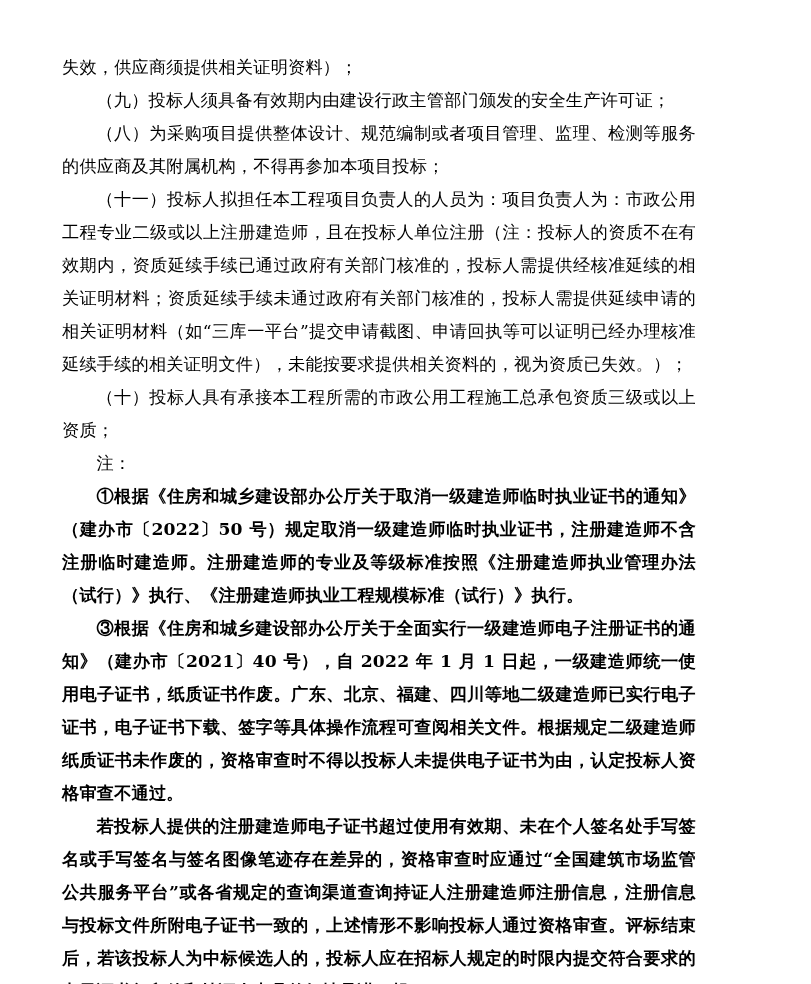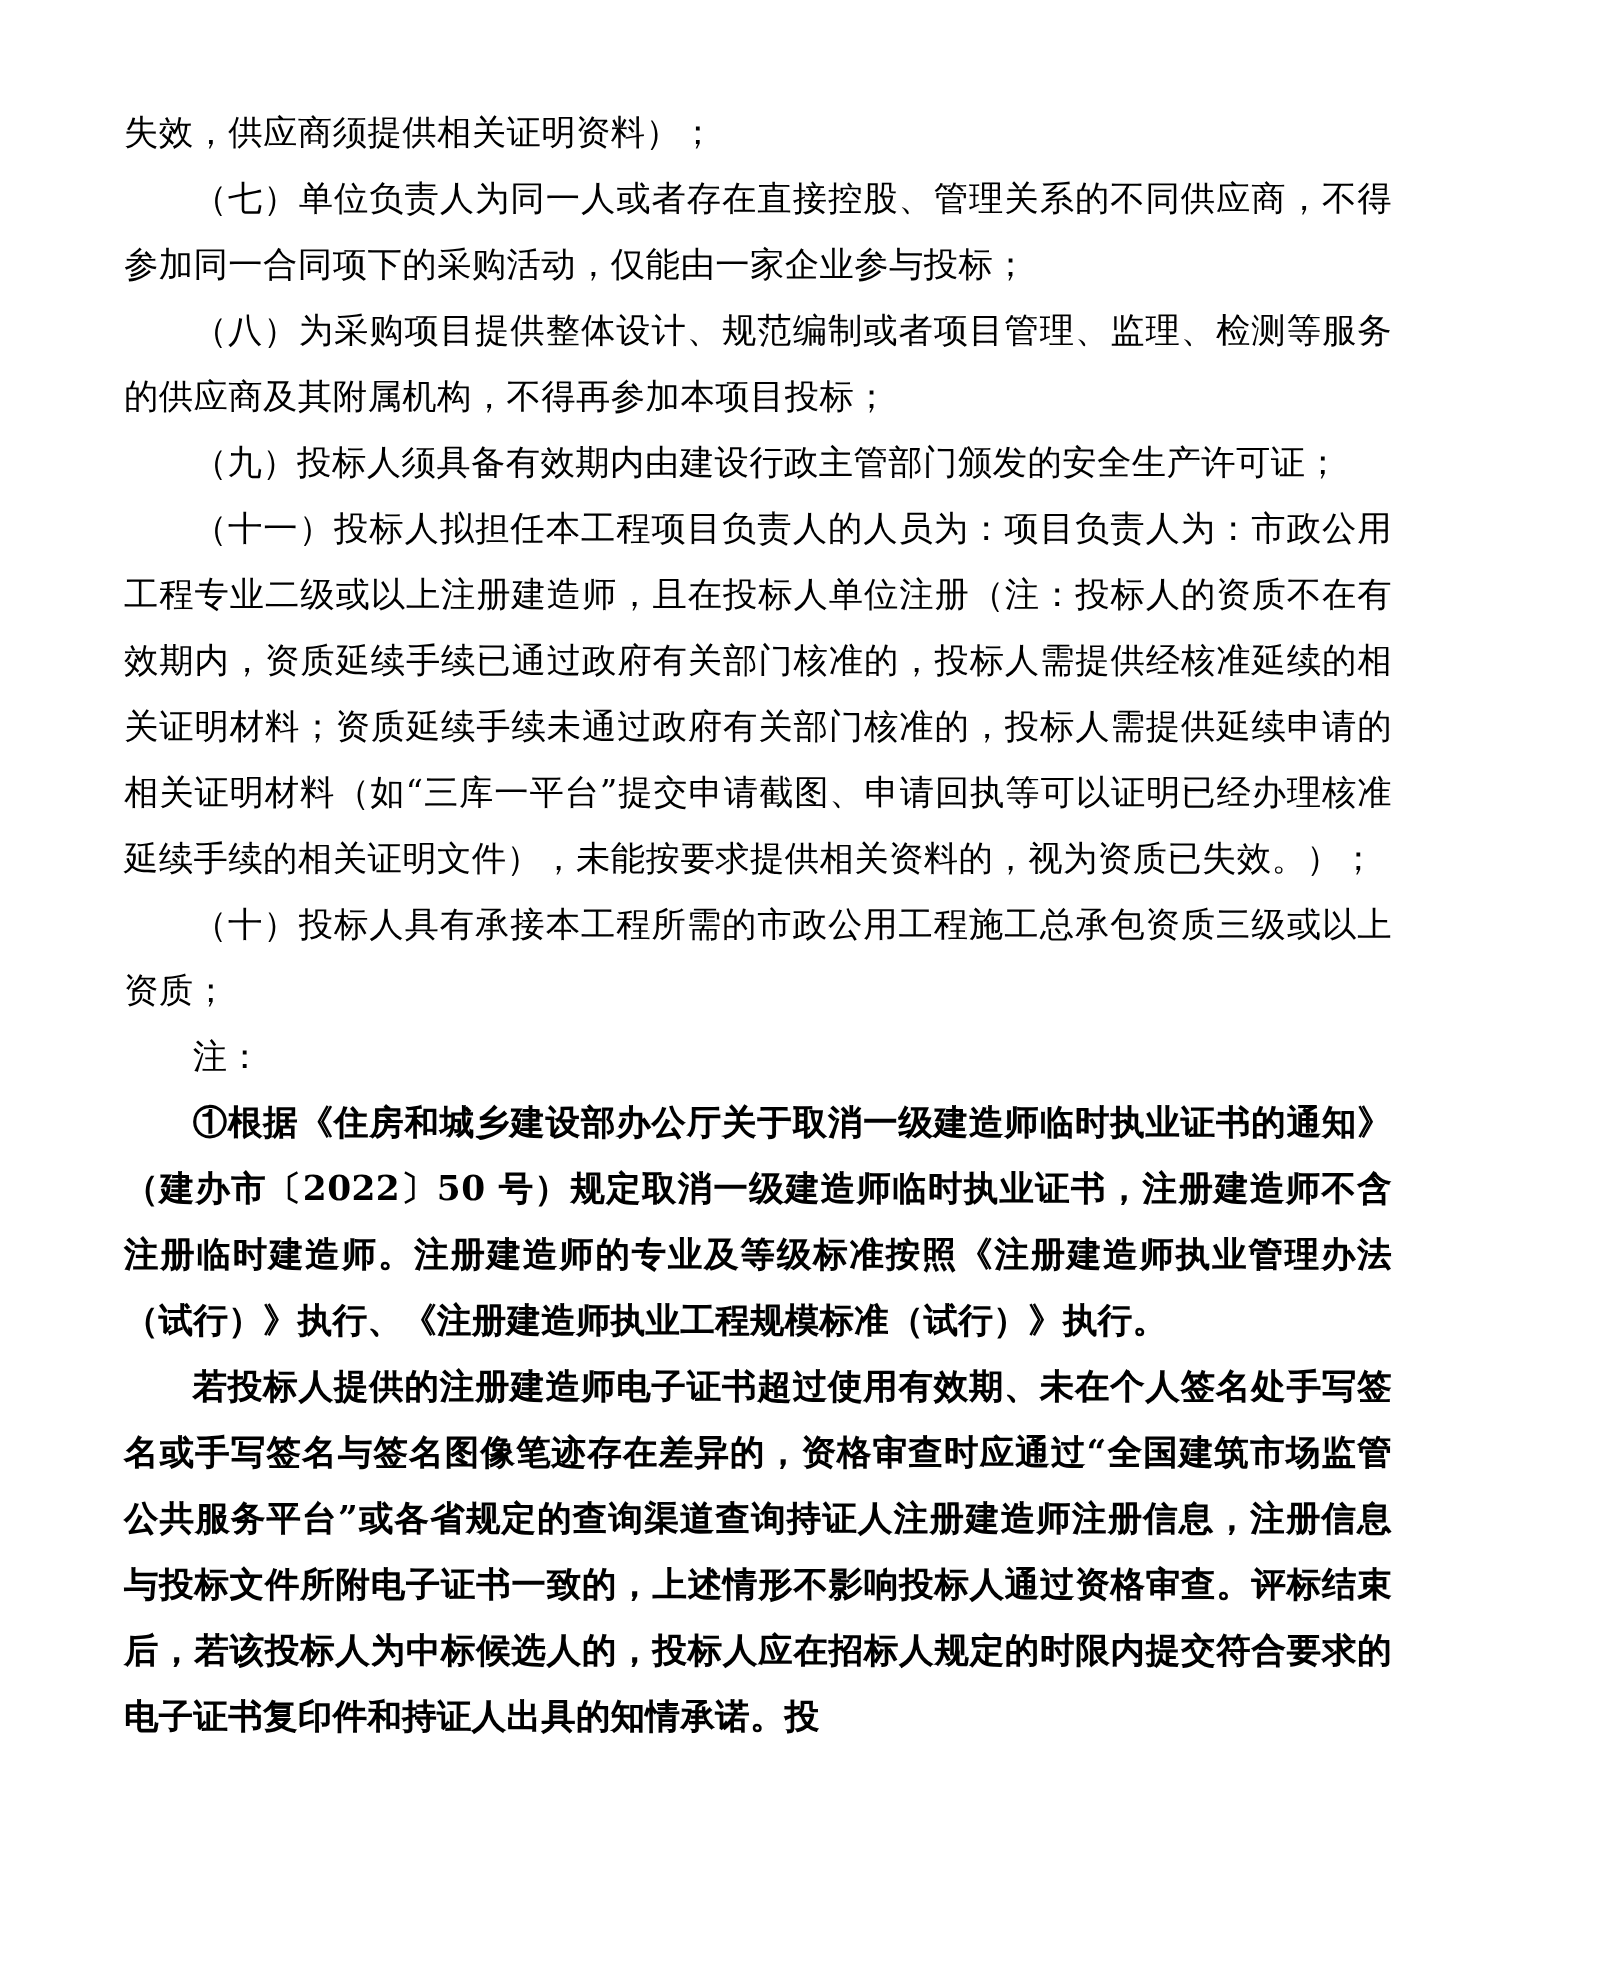--- a/index.html
+++ b/index.html
@@ -46,32 +46,32 @@
   }
 </style>
 </head>
 <body>
 
 <div class="page">
   <div class="doc-body">
 
     <p class="para-noindent">失效，供应商须提供相关证明资料）；</p>
 
-    <p class="para">（七）单位负责人为同一人或者存在直接控股、管理关系的不同供应商，不得参加同一合同项下的采购活动，仅能由一家企业参与投标；</p>
+
+    <p class="para">（九）投标人须具备有效期内由建设行政主管部门颁发的安全生产许可证；</p>
 
     <p class="para">（八）为采购项目提供整体设计、规范编制或者项目管理、监理、检测等服务的供应商及其附属机构，不得再参加本项目投标；</p>
-
-    <p class="para">（九）投标人须具备有效期内由建设行政主管部门颁发的安全生产许可证；</p>
 
     <p class="para">（十一）投标人拟担任本工程项目负责人的人员为：项目负责人为：市政公用工程专业二级或以上注册建造师，且在投标人单位注册（注：投标人的资质不在有效期内，资质延续手续已通过政府有关部门核准的，投标人需提供经核准延续的相关证明材料；资质延续手续未通过政府有关部门核准的，投标人需提供延续申请的相关证明材料（如“三库一平台”提交申请截图、申请回执等可以证明已经办理核准延续手续的相关证明文件），未能按要求提供相关资料的，视为资质已失效。）；</p>
 
     <p class="para">（十）投标人具有承接本工程所需的市政公用工程施工总承包资质三级或以上资质；</p>
 
     <p class="note-label">注：</p>
 
     <p class="para bold">①根据《住房和城乡建设部办公厅关于取消一级建造师临时执业证书的通知》（建办市〔2022〕50 号）规定取消一级建造师临时执业证书，注册建造师不含注册临时建造师。注册建造师的专业及等级标准按照《注册建造师执业管理办法（试行）》执行、《注册建造师执业工程规模标准（试行）》执行。</p>
 
 
+    <p class="para bold">③根据《住房和城乡建设部办公厅关于全面实行一级建造师电子注册证书的通知》（建办市〔2021〕40 号），自 2022 年 1 月 1 日起，一级建造师统一使用电子证书，纸质证书作废。广东、北京、福建、四川等地二级建造师已实行电子证书，电子证书下载、签字等具体操作流程可查阅相关文件。根据规定二级建造师纸质证书未作废的，资格审查时不得以投标人未提供电子证书为由，认定投标人资格审查不通过。</p>
 
     <p class="para bold">若投标人提供的注册建造师电子证书超过使用有效期、未在个人签名处手写签名或手写签名与签名图像笔迹存在差异的，资格审查时应通过“全国建筑市场监管公共服务平台”或各省规定的查询渠道查询持证人注册建造师注册信息，注册信息与投标文件所附电子证书一致的，上述情形不影响投标人通过资格审查。评标结束后，若该投标人为中标候选人的，投标人应在招标人规定的时限内提交符合要求的电子证书复印件和持证人出具的知情承诺。投</p>
 
   </div>
 </div>
 
 </body></html>

